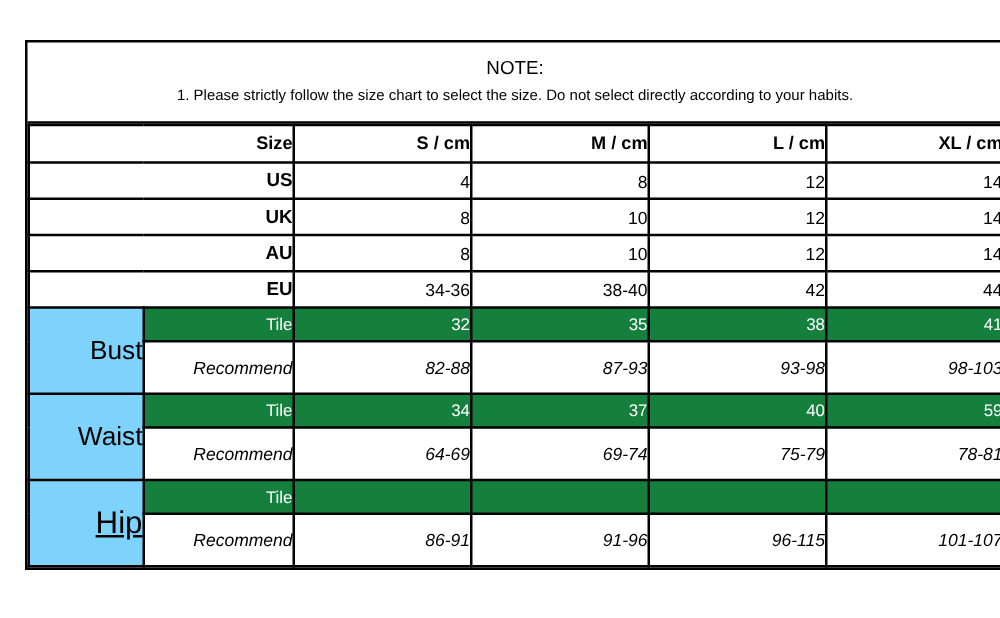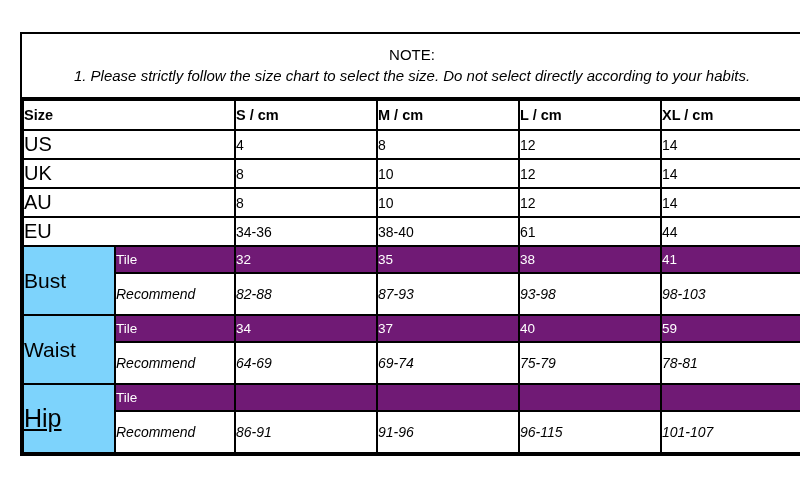--- a/index.html
+++ b/index.html
@@ -31,53 +31,52 @@
   .note {
     padding: 10px 10px 10px 10px;
     text-align: center;
     border-bottom: 2px solid #000000;
   }
   .note-title {
     font-size: 15px;
     line-height: 21px;
   }
   .note-line {
-    font-size: 15px;
+    font-size: 12px;
     line-height: 22px;
     white-space: nowrap;
-    font-style: italic;
   }
   table {
     border-collapse: collapse;
     width: 100%;
     table-layout: fixed;
   }
   td, th {
     border: 2px solid #000000;
-    text-align: left;
+    text-align: right;
     vertical-align: middle;
     font-size: 14px;
     padding: 0;
     height: 27px;
   }
   .col-label  { width: 92px; }
   .col-sub    { width: 120px; }
   .col-size   { width: 142px; }
 
   th.hdr {
     font-weight: bold;
     font-size: 14.5px;
     height: 28px;
   }
   td.rowlabel {
-    font-weight: normal;
-    font-size: 20px;
+    font-weight: bold;
+    font-size: 15px;
   }
   tr.tile td {
-    background: #701a75;
+    background: #15803d;
     color: #ffffff;
     height: 25px;
     font-size: 13.5px;
     border-color: #000000;
   }
   tr.tile td.bigcell {
     background: #7dd3fc;
     color: #000000;
   }
   tr.recommend td {
@@ -137,21 +136,21 @@
           <td>8</td>
           <td>10</td>
           <td>12</td>
           <td>14</td>
         </tr>
 
         <tr>
           <td class="rowlabel" colspan="2">EU</td>
           <td>34-36</td>
           <td>38-40</td>
-          <td>61</td>
+          <td>42</td>
           <td>44</td>
         </tr>
 
         <tr class="tile">
           <td class="bigcell bigLabel bigcell-bust" rowspan="2" style="font-size:21px;">Bust</td>
           <td>Tile</td>
           <td>32</td>
           <td>35</td>
           <td>38</td>
           <td>41</td>

